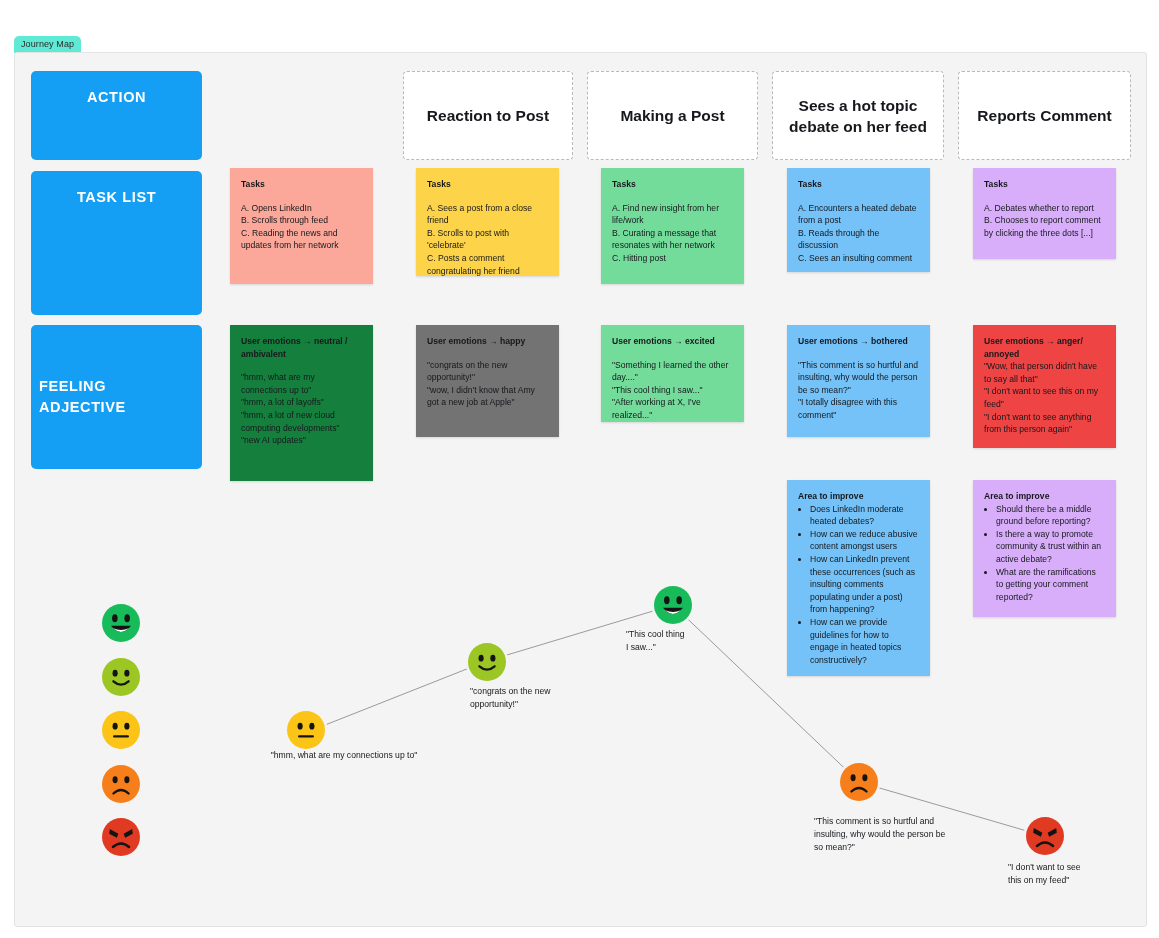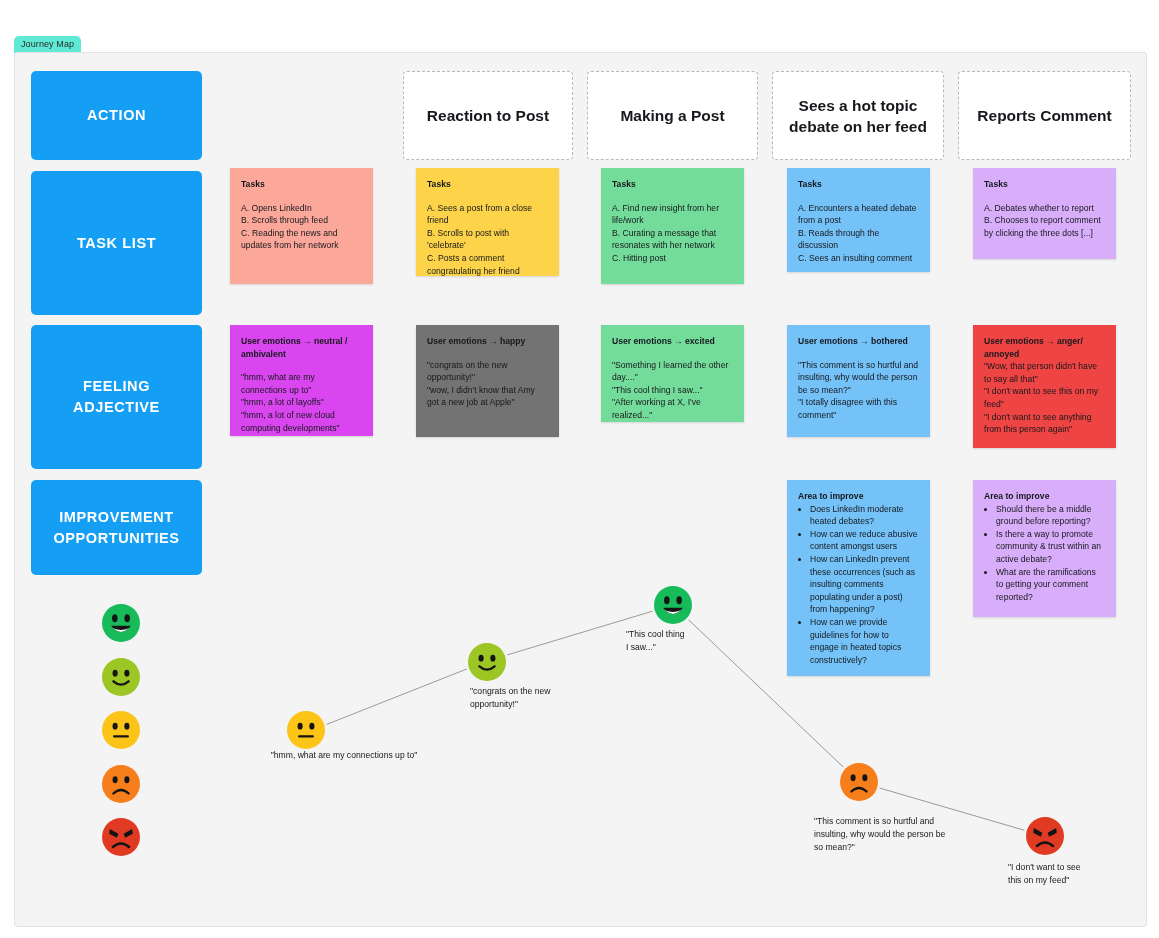--- a/index.html
+++ b/index.html
@@ -44,21 +44,21 @@
   .rowlabel {
     position: absolute;
     background: #159ff4;
     border-radius: 5px;
     color: #ffffff;
     font-weight: bold;
     font-size: 14.5px;
     line-height: 21px;
     letter-spacing: .6px;
     display: flex;
-    align-items: center;
+    align-items: flex-start;
     justify-content: center;
     text-align: center;
     box-sizing: border-box;
     padding: 16px 8px;
   }
   
   .action-card {
     position: absolute;
     background: #ffffff;
     border: 1px dashed #b9b9b9;
@@ -141,24 +141,20 @@
 
     <div class="rowlabel" style="left:16px; top:118px; width:171px; height:144px;">
       <span>TASK LIST</span>
     </div>
 
     <div class="rowlabel" style="left:16px; top:272px; width:171px; height:144px; flex-direction:column;">
       <span>FEELING</span>
       <span>ADJECTIVE</span>
     </div>
 
-    <div class="rowlabel" style="left:16px; top:427px; width:171px; height:95px; flex-direction:column;">
-      <span>IMPROVEMENT</span>
-      <span>OPPORTUNITIES</span>
-    </div>
 
     <div class="action-card" style="left:388px; top:18px; width:170px; height:89px;">
       <span>Reaction to Post</span>
     </div>
     <div class="action-card" style="left:572px; top:18px; width:171px; height:89px;">
       <span>Making a Post</span>
     </div>
     <div class="action-card" style="left:757px; top:18px; width:172px; height:89px;">
       <span>Sees a hot topic debate on her feed</span>
     </div>
@@ -193,21 +189,21 @@
       <p class="line">B. Reads through the discussion</p>
       <p class="line">C. Sees an insulting comment</p>
     </div>
 
     <div class="note" style="left:958px; top:115px; width:143px; height:91px; background:#D8AEFB;">
       <p class="note-title">Tasks</p>
       <p class="line">A. Debates whether to report</p>
       <p class="line">B. Chooses to report comment by clicking the three dots [...]</p>
     </div>
 
-    <div class="note" style="left:215px; top:272px; width:143px; height:111px; background:#d946ef;">
+    <div class="note" style="left:215px; top:272px; width:143px; height:156px; background:#15803d;">
       <p class="note-title">User emotions → neutral / ambivalent</p>
       <p class="line">"hmm, what are my connections up to"</p>
       <p class="line">"hmm, a lot of layoffs"</p>
       <p class="line">"hmm, a lot of new cloud computing developments"</p>
       <p class="line">"new AI updates"</p>
     </div>
 
     <div class="note" style="left:401px; top:272px; width:143px; height:112px; background:#737373;">
       <p class="note-title">User emotions → happy</p>
       <p class="line">"congrats on the new opportunity!"</p>

